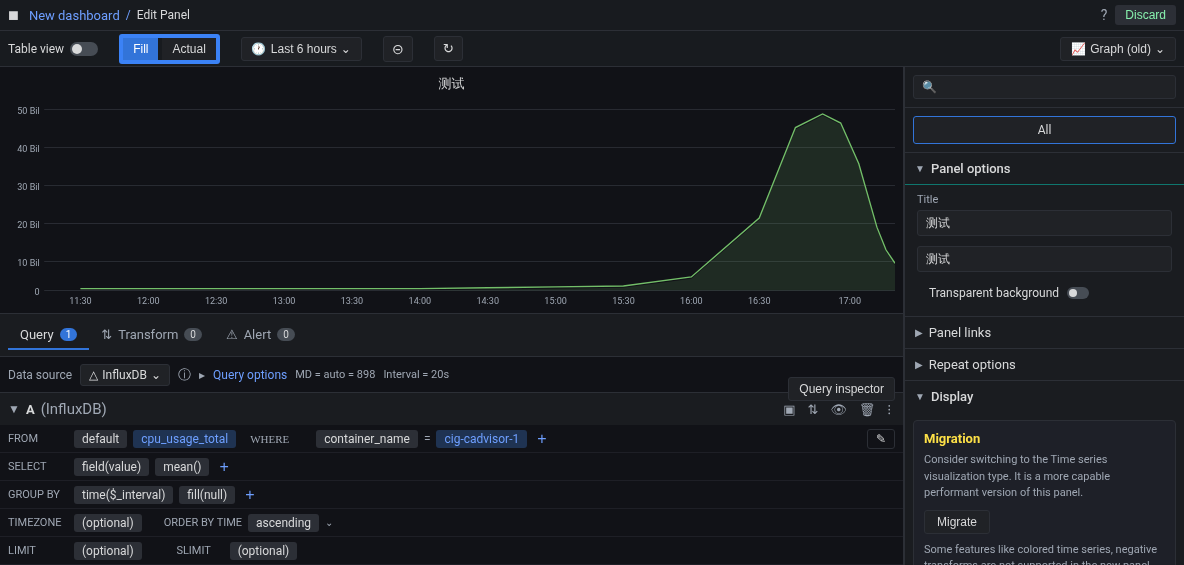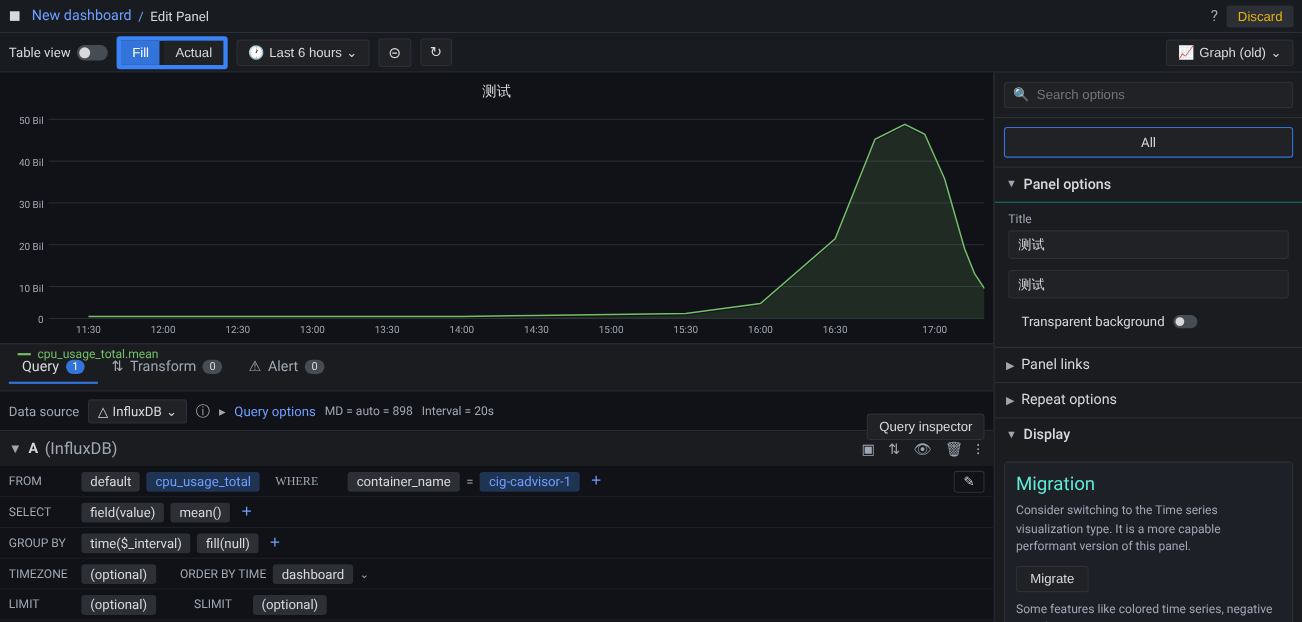--- a/index.html
+++ b/index.html
@@ -41,31 +41,31 @@
       padding: 3px 10px;
       border: none;
       border-radius: 3px;
       cursor: pointer;
       font-size: 12px;
       background: #2c2f36;
       color: #d8d9da;
     }
     .btn-discard {
       background: #2c2f36;
-      color: #eab308;
+      color: #86efac;
     }
 
     .toolbar {
       display: flex;
       align-items: center;
       padding: 4px 8px;
       background: #181b1f;
       border-bottom: 1px solid #2c2f36;
       height: 36px;
-      gap: 8px;
+      gap: 21px;
     }
     .toolbar-group {
       display: flex;
       align-items: center;
       gap: 4px;
       border: 4px solid #3b82f6;
       border-radius: 3px;
       overflow: hidden;
     }
     .toolbar-btn {
@@ -526,23 +526,23 @@
 
     
     .migration-card {
       margin: 8px;
       background: #1e2028;
       border: 1px solid #2c2f36;
       border-radius: 4px;
       padding: 10px;
     }
     .migration-title {
-      font-size: 17px;
-      font-weight: 400;
-      color: #5eead4;
+      font-size: 13px;
+      font-weight: 700;
+      color: #fde047;
       margin-bottom: 6px;
     }
     .migration-text {
       font-size: 11px;
       color: #9fa7b3;
       line-height: 1.5;
       margin-bottom: 8px;
     }
     .migrate-btn {
       padding: 4px 12px;
@@ -643,24 +643,20 @@
             <text x="680" y="215" fill="#9fa7b3" font-size="10" text-anchor="middle">15:30</text>
             <text x="755" y="215" fill="#9fa7b3" font-size="10" text-anchor="middle">16:00</text>
             <text x="830" y="215" fill="#9fa7b3" font-size="10" text-anchor="middle">16:30</text>
             <text x="930" y="215" fill="#9fa7b3" font-size="10" text-anchor="middle">17:00</text>
 
             <polyline points="80,198 155,198 230,198 305,198 380,198 455,198 530,197 605,196 680,195 755,185 830,120 870,20 900,5 920,15 940,60 960,130 970,155 980,170" fill="none" stroke="#73bf69" stroke-width="1.5"></polyline>
 
             <polygon points="80,200 155,200 230,200 305,200 380,200 455,200 530,199 605,198 680,197 755,187 830,122 870,22 900,7 920,17 940,62 960,132 970,157 980,172 980,200 80,200" fill="#73bf69" fill-opacity="0.15"></polygon>
           </svg>
         </div>
-        <div class="chart-legend">
-          <div class="legend-dot"></div>
-          <span>cpu_usage_total.mean</span>
-        </div>
       </div>
 
       <div class="query-tabs">
         <div class="query-tab active">
           <span>Query</span>
           <span class="tab-badge">1</span>
         </div>
         <div class="query-tab">
           <span>⇅</span>
           <span>Transform</span>
@@ -731,21 +727,21 @@
               <span class="field-label">GROUP BY</span>
               <span class="field-chip">time($_interval)</span>
               <span class="field-chip">fill(null)</span>
               <button class="plus-btn">+</button>
             </div>
 
             <div class="query-field-row">
               <span class="field-label">TIMEZONE</span>
               <span class="field-chip">(optional)</span>
               <span class="field-label" style="margin-left:16px;">ORDER BY TIME</span>
-              <span class="field-chip">dashboard</span>
+              <span class="field-chip">ascending</span>
               <span style="color:#9fa7b3; font-size:10px;">⌄</span>
             </div>
 
             <div class="query-field-row">
               <span class="field-label">LIMIT</span>
               <span class="field-chip">(optional)</span>
               <span class="field-label" style="margin-left:16px;text-align:center;">SLIMIT</span>
               <span class="field-chip">(optional)</span>
             </div>
 
@@ -758,21 +754,20 @@
           </div>
         </div>
       </div>
     </div>
 
     <div class="right-panel">
 
       <div class="right-panel-search">
         <div class="search-input-wrap">
           <span>🔍</span>
-          <input type="text" class="search-input" placeholder="Search options" style="">
         </div>
       </div>
 
       <div class="all-btn">All</div>
 
       <div class="section-header">
         <span class="chevron-down">▼</span>
         <span>Panel options</span>
       </div>
       <div class="section-body">

